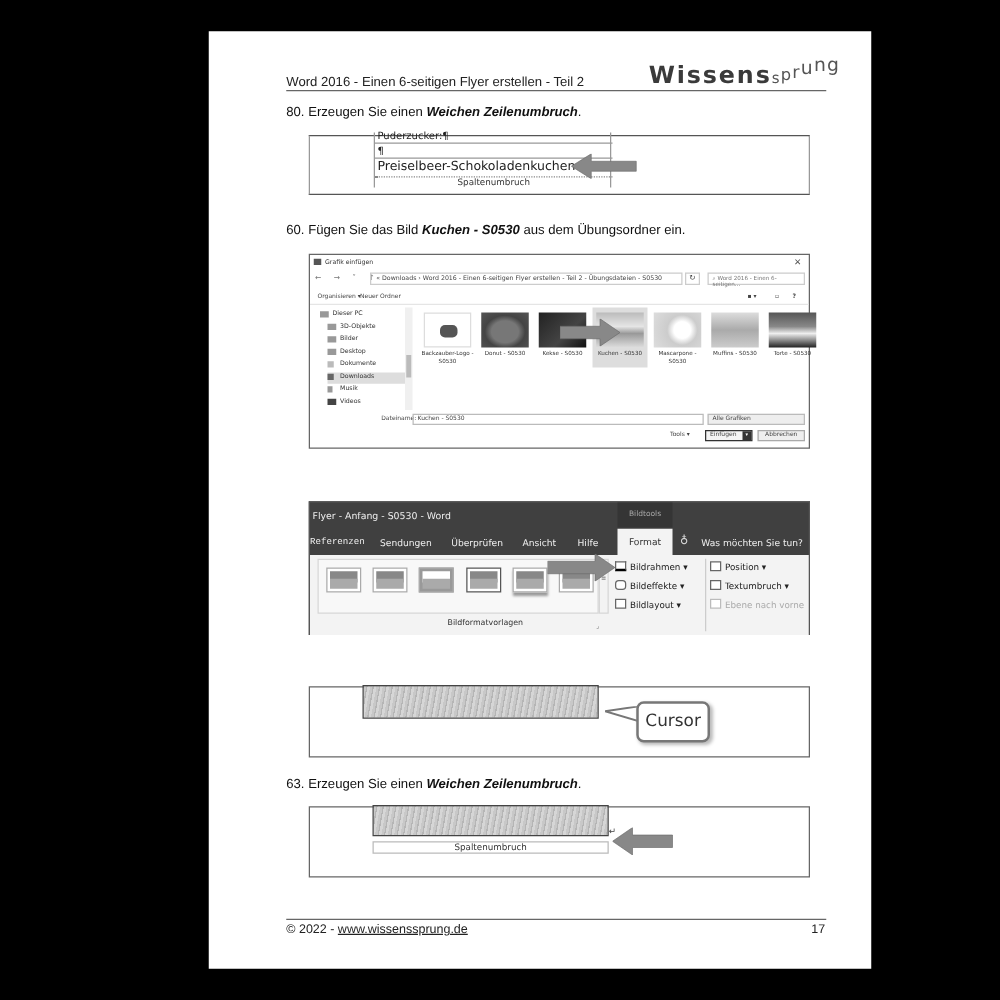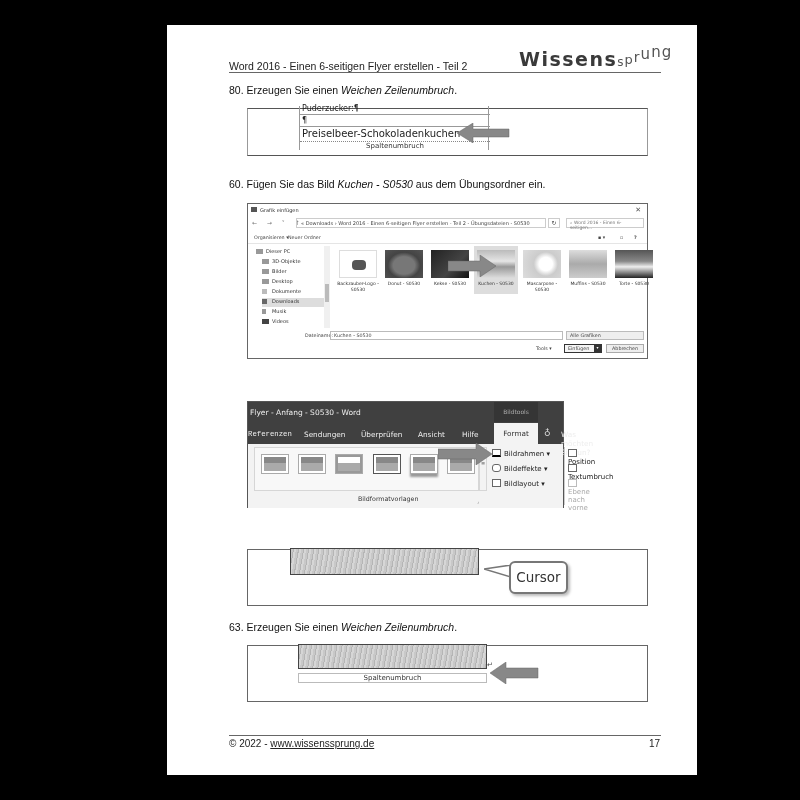--- a/index.html
+++ b/index.html
@@ -6,21 +6,21 @@
   html, body { width: 800px; height: 800px; background: #000; overflow: hidden; }
   body { font-family: "Liberation Sans", sans-serif; color: #111; position: relative; }
   .page { position: absolute; left: 135px; top: 25px; width: 530px; height: 750px; background: #fff; margin-left: 32px; }
   .abs { position: absolute; }
   .hdr-title { left: 62px; top: 35px; font-size: 10.5px; color: #222; }
   .logo { left: 352px; top: 22px; font-size: 20px; color: #444; letter-spacing: 1px; font-family: "DejaVu Sans", sans-serif; }
   .logo .lw { font-weight: bold; font-size: 19px; letter-spacing: 1.5px; color:#3a3a3a; }
   .logo .ls { font-size: 13px; color:#555; position: relative; }
   .hdr-line { left: 62px; top: 47px; width: 432px; height: 1px; background: #666; }
   .step { font-size: 10.5px; color: #111; left: 62px; }
-  .step b { font-style: italic; font-weight: normal; }
+  .step b { font-style: italic; font-weight: bold; }
   
   .b59 { left: 80px; top: 83px; width: 401px; height: 48px; border-top: 1.5px solid #555; border-bottom: 1.5px solid #555; border-left: 1px solid #999; border-right: 1px solid #999; }
   .doc-table { position: absolute; left: 51px; top: -3px; width: 190px; height: 44px; border-left: 1px solid #999; border-right: 1px solid #999; }
   .doc-row { position: absolute; left: 0; width: 190px; border-bottom: 1px solid #999; font-family: "DejaVu Sans", sans-serif; font-size: 10px; color: #222; padding-left: 2px; }
   .spalten { position: absolute; font-size: 7px; color: #333; text-align: center; border-top: 1px dotted #888; font-family: "DejaVu Sans", sans-serif; }
   .arrow { position: absolute; }
   
   .b60 { left: 80px; top: 178px; width: 401px; height: 156px; border: 1.5px solid #666; background: #fff; font-family: "DejaVu Sans", sans-serif; font-size: 5px; color: #444; }
   .dlg-title { position:absolute; left:12px; top:3px; font-size:5px; color:#333; }
   .dlg-close { position:absolute; right:6px; top:2px; font-size:7px; color:#555; }
@@ -41,21 +41,21 @@
   .file .thumb { width:38px; height:28px; margin:0 auto 3px; }
   .file.sel { background:#ddd; height:48px; }
   .dlg-bottom { position:absolute; left:0; top:125px; width:100%; }
   .fname-lbl { position:absolute; left:57px; top:4px; font-size:4.8px; }
   .fname { position:absolute; left:82px; top:2px; width:233px; height:9px; border:1px solid #bbb; font-size:4.8px; padding:1px 3px; }
   .ftype { position:absolute; left:318px; top:2px; width:78px; height:9px; border:1px solid #bbb; background:#eee; font-size:4.8px; padding:1px 3px; }
   .tools { position:absolute; left:288px; top:17px; font-size:4.8px; }
   .einf { position:absolute; left:316px; top:15px; width:38px; height:9px; border:1px solid #333; font-size:4.8px; padding:1px 3px; background:#f4f4f4; }
   .abbr { position:absolute; left:358px; top:15px; width:38px; height:9px; border:1px solid #aaa; font-size:4.8px; padding:1px 3px; text-align:center; background:#eee; }
   
-  .b61 { left: 80px; top: 376px; width: 317px; height: 107px; background: #404040; border: 1px solid #555; font-family: "DejaVu Sans", sans-serif; }
+  .b61 { left: 80px; top: 376px; width: 401px; height: 107px; background: #404040; border: 1px solid #555; font-family: "DejaVu Sans", sans-serif; }
   .rb-title { position:absolute; left:2px; top:6px; font-size:7.5px; color:#eee; }
   .rb-bildtools { position:absolute; left:246px; top:0; width:44px; height:20px; background:#353535; font-size:6px; color:#aaa; text-align:center; line-height:20px; }
   .rb-tab { position:absolute; top:28px; font-size:7.3px; color:#eee; }
   .rb-format { position:absolute; left:246px; top:21px; width:44px; height:21px; background:#f3f3f3; color:#333; font-size:7.3px; text-align:center; line-height:21px; }
   .rb-bulb { position:absolute; left:296px; top:26px; font-size:9px; color:#ddd; }
   .rb-ask { position:absolute; left:313px; top:28px; font-size:7.3px; color:#eee; }
   .rb-body { position:absolute; left:0; top:42px; width:100%; height:64px; background:#f3f3f3; }
   .gal { position:absolute; left:6px; top:3px; width:225px; height:44px; border:1px solid #d6d6d6; background:#f8f8f8; }
   .gal-item { position:absolute; top:6px; width:28px; height:20px; border:1px solid #aaa; background:#fff; }
   .gal-item .sky { position:absolute; left:2px; top:2px; right:2px; height:9px; background:#888; }

